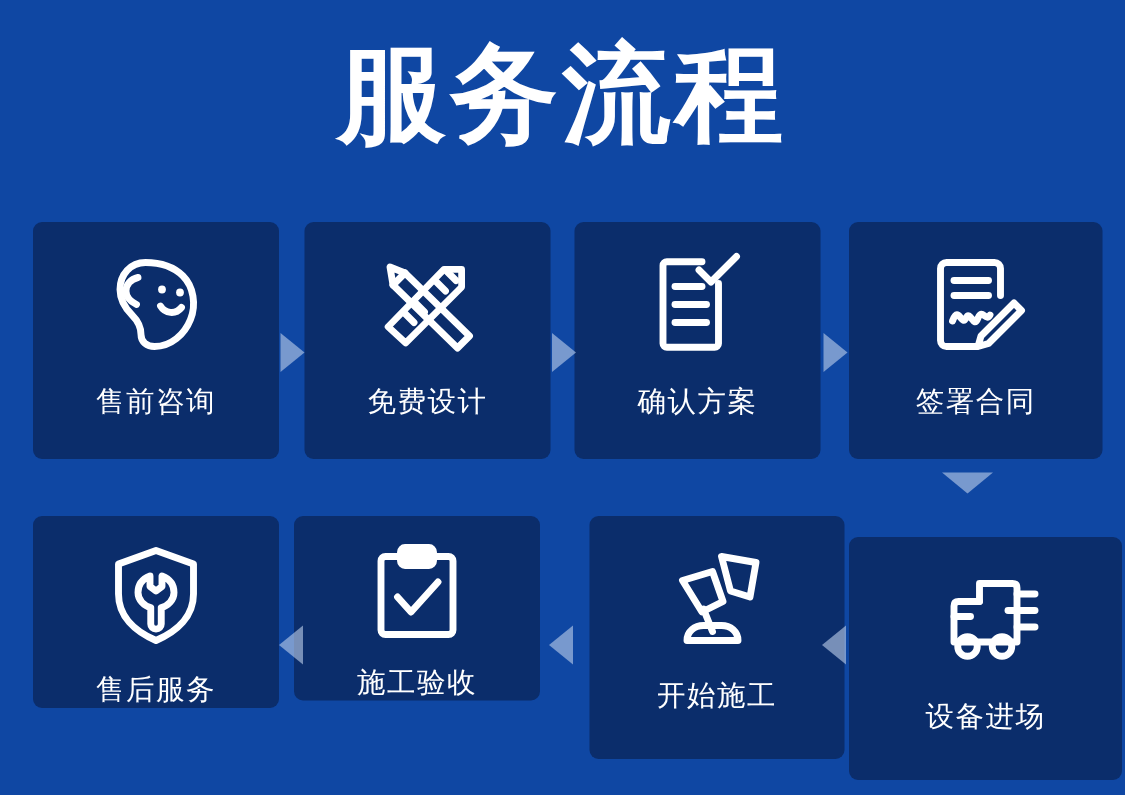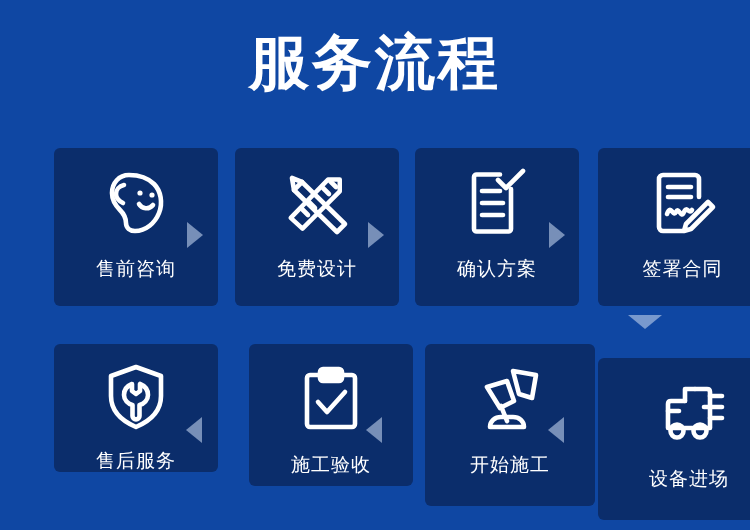--- a/index.html
+++ b/index.html
@@ -19,39 +19,38 @@
     background: #0f47a3;
     overflow: hidden;
   }
   #page-title {
     position: absolute;
     left: 0;
     top: 26px;
     width: 750px;
     text-align: center;
     color: #ffffff;
-    font-size: 60px;
+    font-size: 72px;
     line-height: 72px;
     font-weight: bold;
     letter-spacing: 3px;
     font-family: "DejaVu Sans", "Liberation Sans", sans-serif;
     white-space: nowrap;
   }
   .card {
     position: absolute;
     width: 164px;
     height: 158px;
     background: #0b2d6b;
     border-radius: 6px;
     box-sizing: border-box;
     display: flex;
     flex-direction: column;
     align-items: center;
     justify-content: flex-start;
-    margin-left: 32px;
   }
   .card .icon-wrap {
     width: 100%;
     height: 108px;
     display: flex;
     align-items: center;
     justify-content: center;
   }
   .card .icon-wrap svg {
     display: block;
@@ -64,21 +63,21 @@
     font-family: "DejaVu Sans", "Liberation Sans", sans-serif;
     white-space: nowrap;
   }
   
   .pos-r1c1 { left: 22px;  top: 148px; }
   .pos-r1c2 { left: 203px; top: 148px; }
   .pos-r1c3 { left: 383px; top: 148px; }
   .pos-r1c4 { left: 566px; top: 148px; width: 169px; }
   
   .pos-r2c1 { left: 22px;  top: 344px; height: 128px; }
-  .pos-r2c2 { left: 217px; top: 344px; height: 142px; }
+  .pos-r2c2 { left: 196px; top: 344px; height: 123px; }
   .pos-r2c3 { left: 393px; top: 344px; height: 162px; width: 170px; }
   .pos-r2c4 { left: 566px; top: 358px; height: 162px; width: 182px; }
 
   .arrow {
     position: absolute;
     width: 0;
     height: 0;
     opacity: 0.62;
   }
   .arrow-right {

